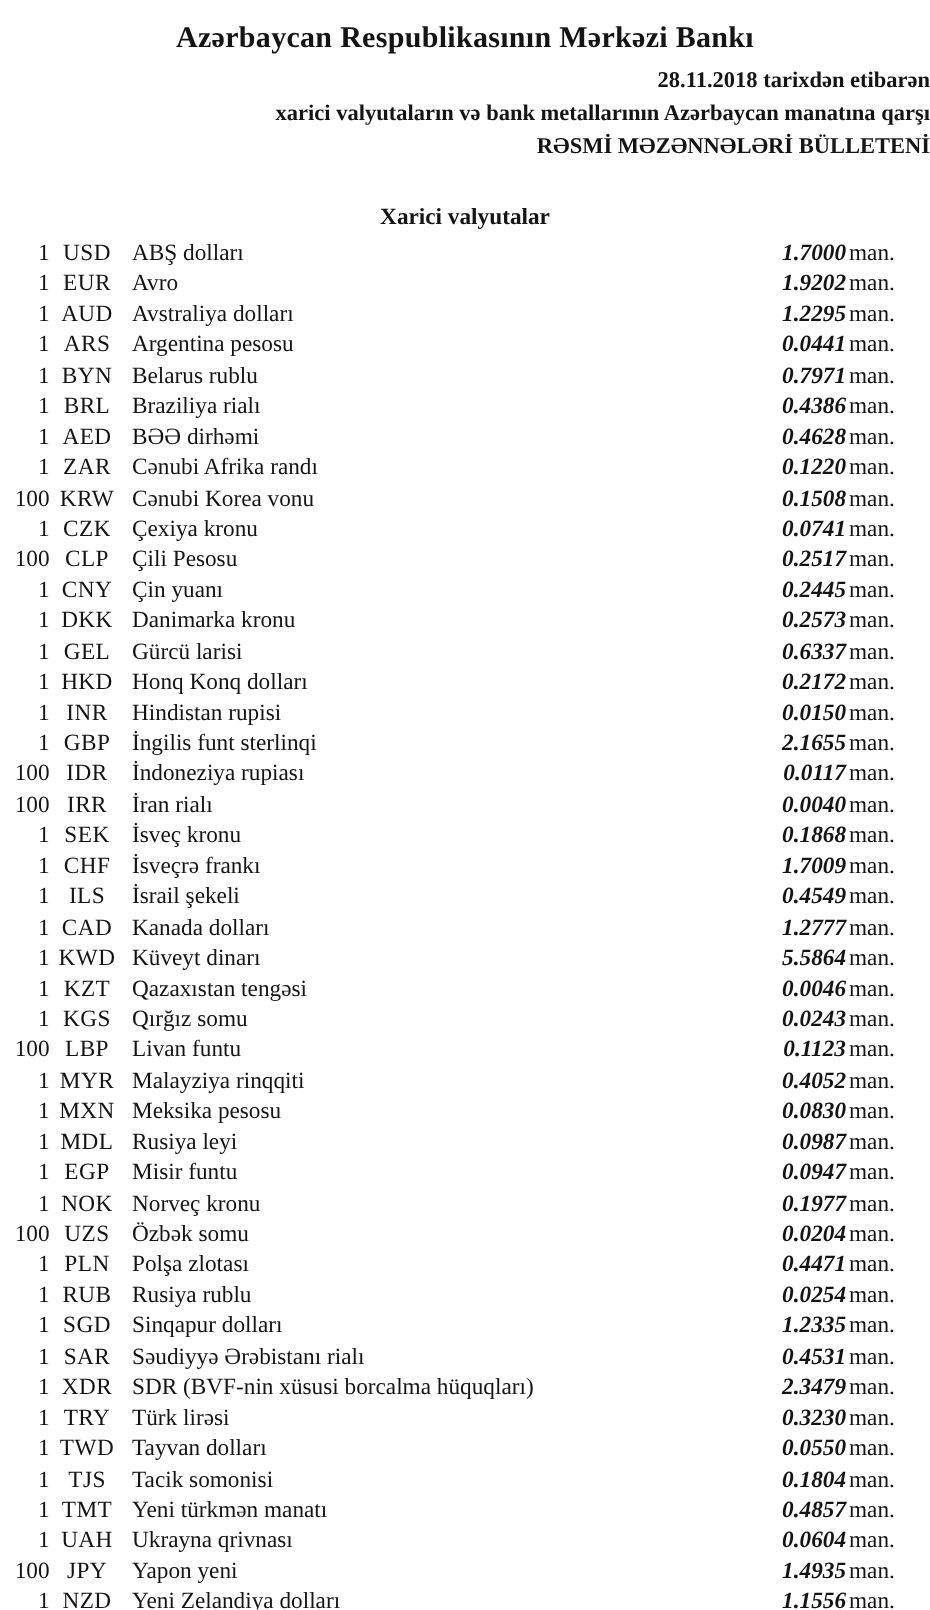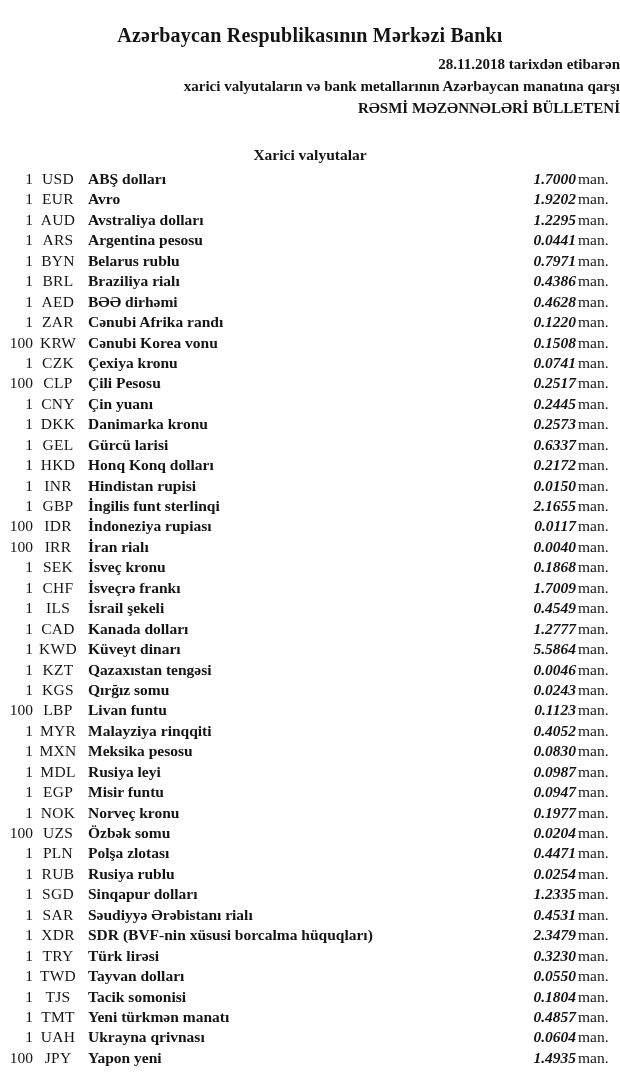--- a/index.html
+++ b/index.html
@@ -11,21 +11,21 @@
     font-family: "Liberation Serif", "DejaVu Serif", serif;
     overflow: hidden;
   }
   .page { width: 620px; height: 1073px; position: relative; }
 
   .bank-title {
     text-align: center;
     font-weight: bold;
     font-size: 20px;
     line-height: 24px;
-    padding-top: 23px;
+    padding-top: 13px;
     letter-spacing: 0.2px;
   }
   .hline {
     text-align: right;
     font-weight: bold;
     font-size: 15px;
     line-height: 22px;
     margin-left: 48px;
   }
   .hline.date { margin-top: 6px; }
@@ -42,23 +42,23 @@
   .row {
     display: flex;
     align-items: baseline;
     height: 20.45px;
     line-height: 20.45px;
     font-size: 15.5px;
     white-space: nowrap;
   }
   .qty   { width: 33px; text-align: right; flex: 0 0 auto; }
   .code  { width: 44px; margin-left: 3px; text-align: center; flex: 0 0 auto; letter-spacing: 0.3px; }
-  .name  { flex: 1 1 auto; padding-left: 8px; overflow: hidden; font-weight: bold; }
+  .name  { flex: 1 1 auto; padding-left: 8px; overflow: hidden; }
   .rate  { width: 90px; text-align: right; flex: 0 0 auto; font-weight: bold; font-style: italic; }
-  .unit  { width: 44px; flex: 0 0 auto; padding-left: 2px; box-sizing: border-box; }
+  .unit  { width: 56px; flex: 0 0 auto; padding-left: 2px; box-sizing: border-box; }
 </style>
 </head>
 <body>
 
 <div class="page">
   <div class="bank-title">Azərbaycan Respublikasının Mərkəzi Bankı</div>
   <div class="hline date">28.11.2018 tarixdən etibarən</div>
   <div class="hline">xarici valyutaların və bank metallarının Azərbaycan manatına qarşı</div>
   <div class="hline">RƏSMİ MƏZƏNNƏLƏRİ BÜLLETENİ</div>
 

